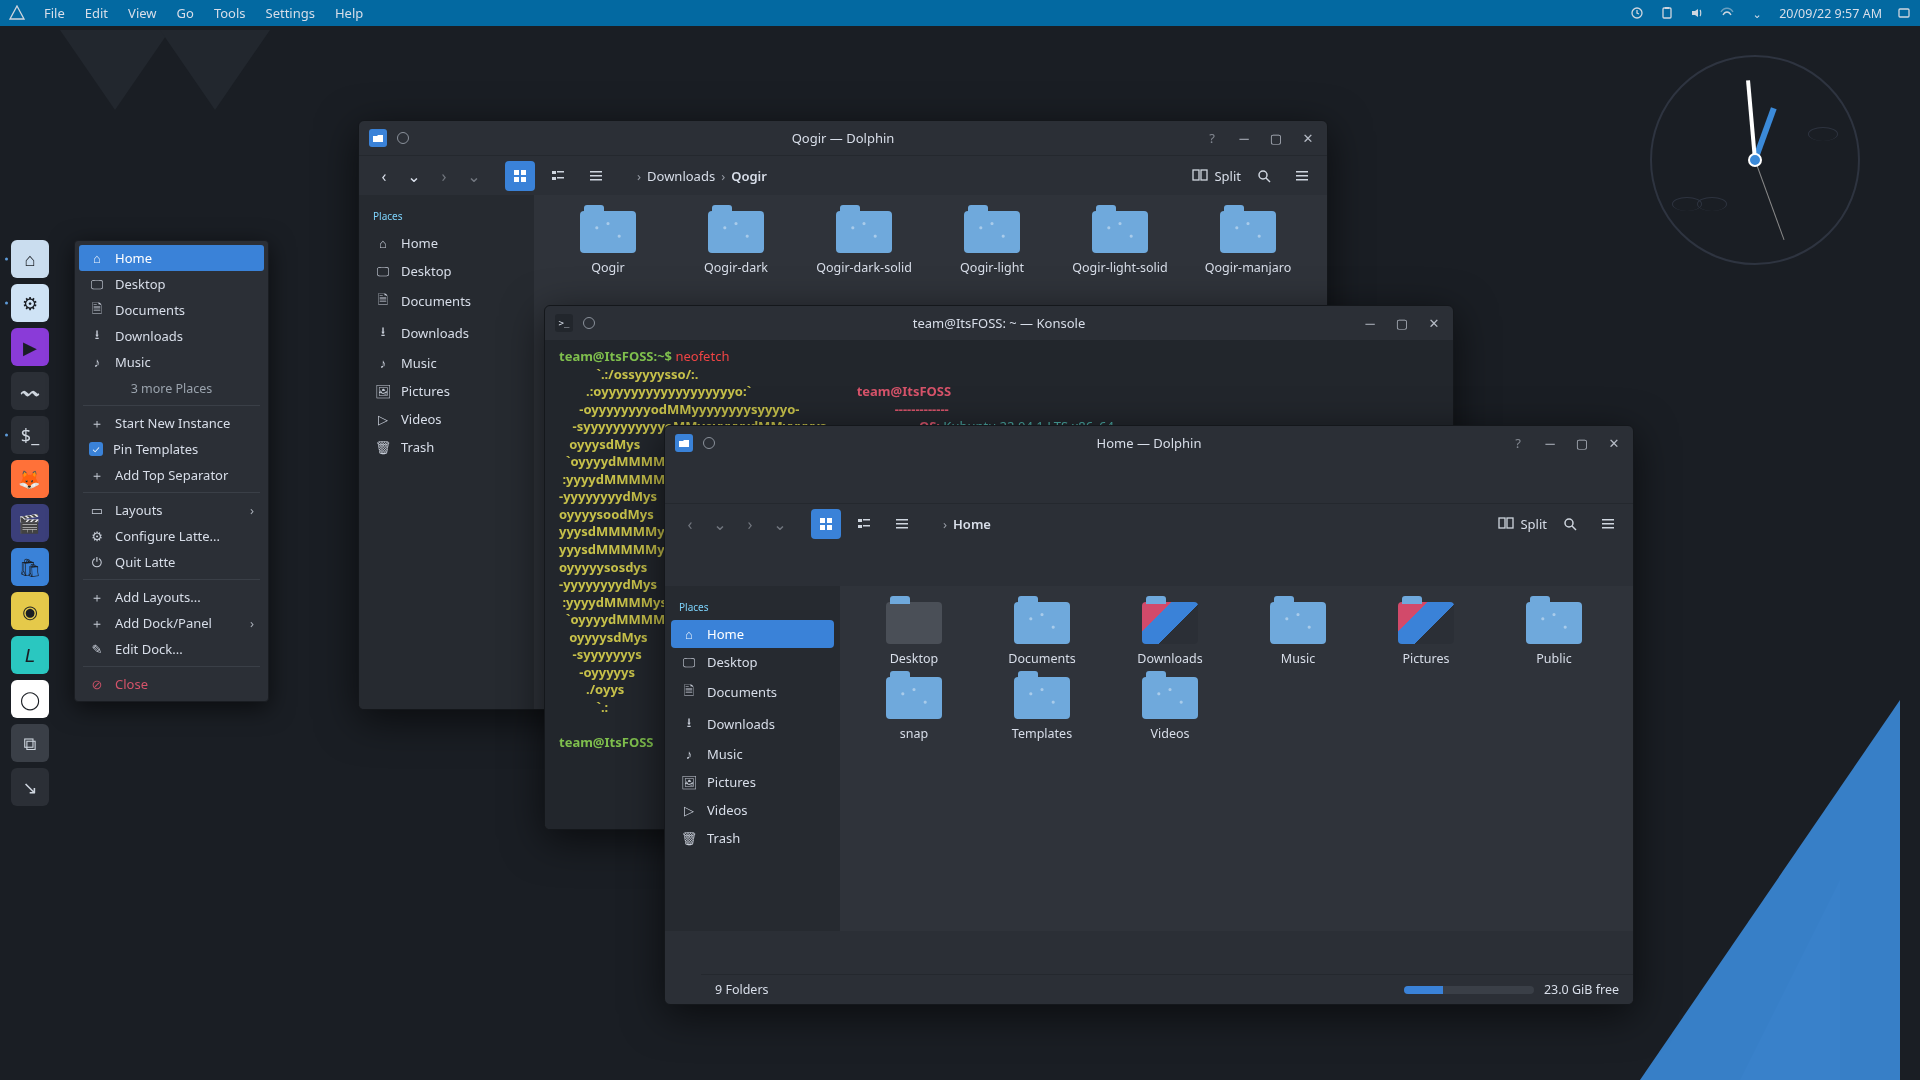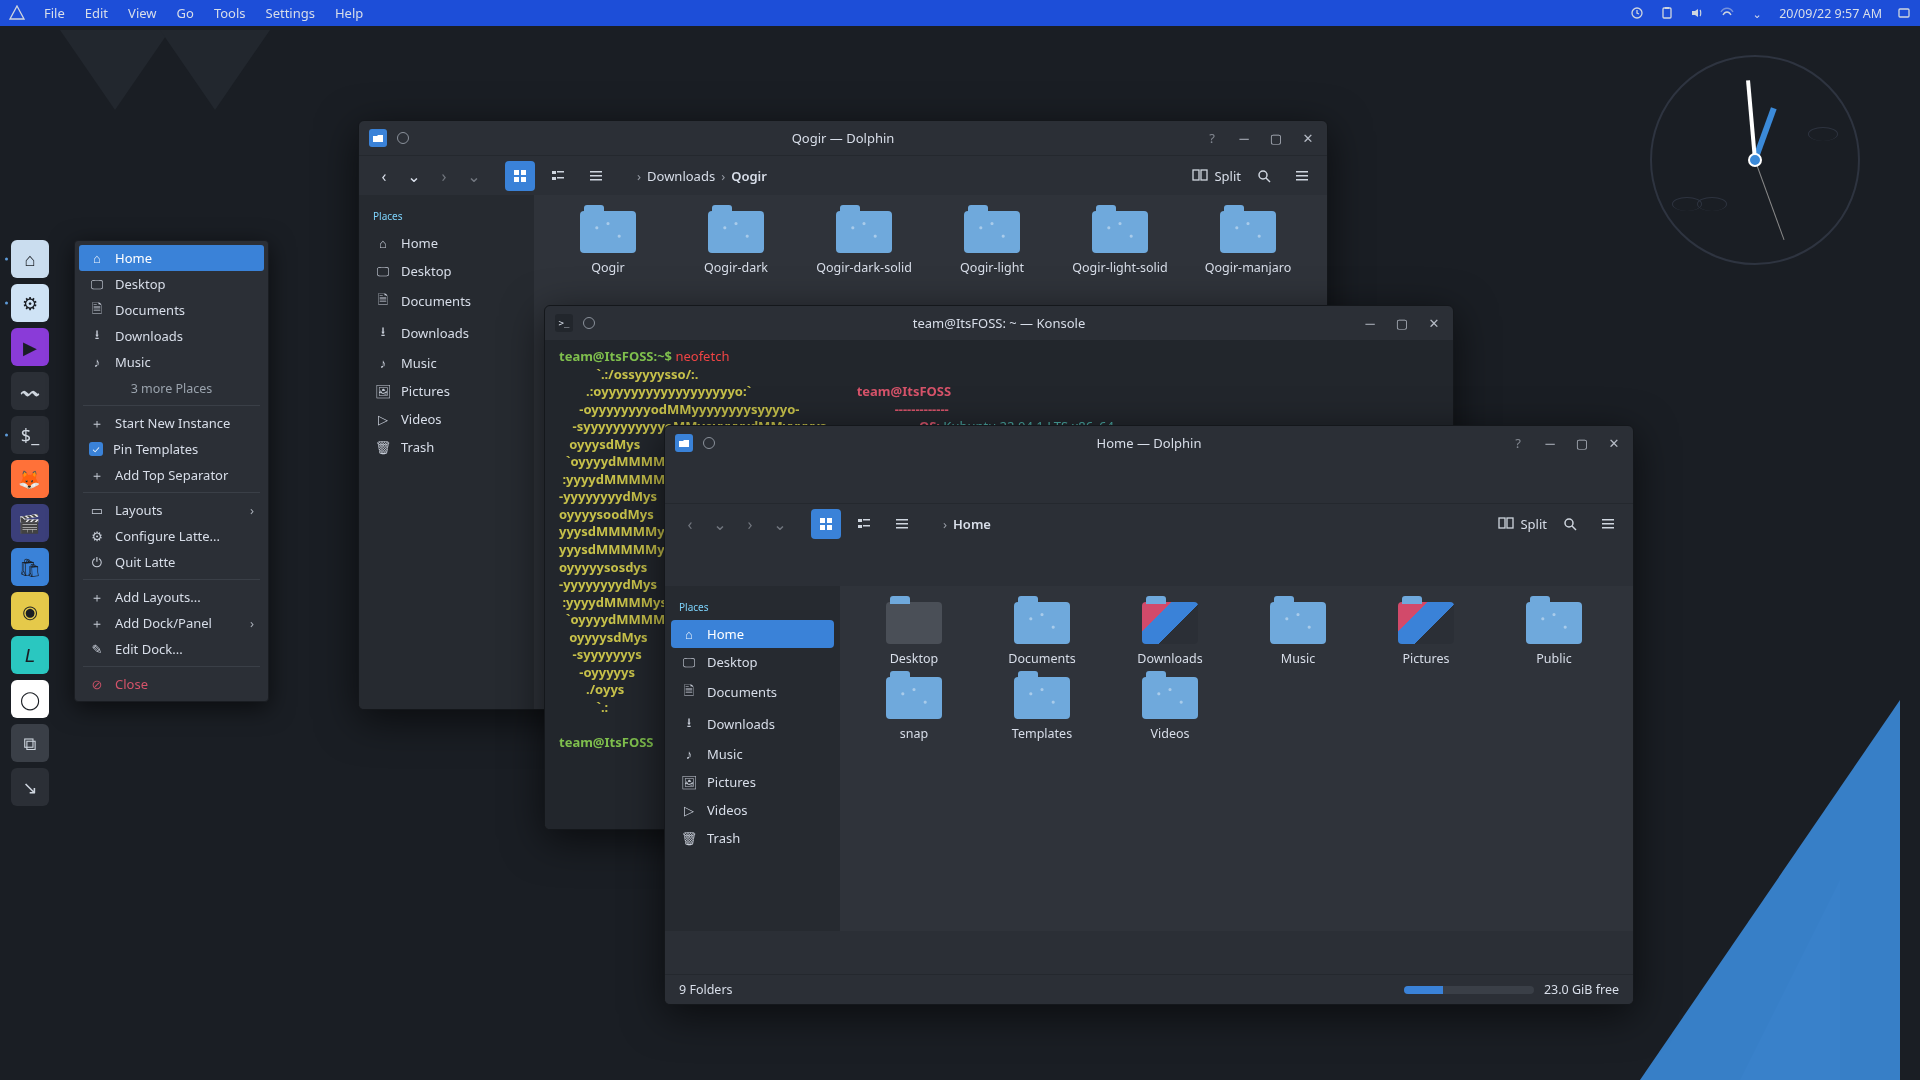--- a/index.html
+++ b/index.html
@@ -1,19 +1,19 @@
 <!DOCTYPE html>
 <html><head>
 <meta charset="utf-8">
 <style>
 * { margin:0; padding:0; box-sizing:border-box; font-family: "Noto Sans", "Ubuntu", sans-serif; }
 body { width:1920px; height:1080px; background:#1a1e24; color:#d8dee9; overflow:hidden; position:relative; }
 
 
-.panel { position:absolute; top:0; left:0; right:0; height:26px; background:#1d4ed8; display:flex; align-items:center; padding:0 8px; font-size:13px; }
+.panel { position:absolute; top:0; left:0; right:0; height:26px; background:#0369a1; display:flex; align-items:center; padding:0 8px; font-size:13px; }
 .panel-left { display:flex; align-items:center; gap:2px; }
 .panel-logo { width:18px; height:18px; display:flex; align-items:center; justify-content:center; margin-right:6px; }
 .panel-menu { padding:4px 10px; cursor:default; }
 .panel-right { margin-left:auto; display:flex; align-items:center; gap:14px; }
 .panel-icon { width:16px; height:16px; display:flex; align-items:center; justify-content:center; }
 
 
 .bg-tri-1 { position:absolute; left:60px; top:30px; width:0; height:0; border-left:55px solid transparent; border-right:55px solid transparent; border-top:80px solid #22272e; }
 .bg-tri-2 { position:absolute; left:160px; top:30px; width:0; height:0; border-left:55px solid transparent; border-right:55px solid transparent; border-top:80px solid #22272e; }
 .bg-tri-big { position:absolute; right:20px; bottom:0; width:0; height:0; border-left:260px solid transparent; border-right:0 solid transparent; border-bottom:380px solid #3b8ad9; opacity:0.9;}
@@ -69,21 +69,21 @@
 .sb-item { display:flex; align-items:center; gap:10px; padding:5px 10px; border-radius:4px; }
 .sb-item.sel { background:#3a82d8; color:#fff; }
 .content { flex:1; background:#2f333a; padding:16px 10px; display:flex; flex-wrap:wrap; align-content:flex-start; gap:10px 0; }
 .folder { width:128px; display:flex; flex-direction:column; align-items:center; gap:6px; font-size:12.5px; }
 .ficon { width:56px; height:42px; background:#6fa9dc; border-radius:4px; position:relative; }
 .ficon::before { content:""; position:absolute; top:-6px; left:4px; width:20px; height:8px; background:#6fa9dc; border-radius:3px 3px 0 0; }
 .ficon.tex::after { content:""; position:absolute; inset:0; background:radial-gradient(circle at 30% 40%, rgba(255,255,255,.4) 1px, transparent 2px), radial-gradient(circle at 70% 60%, rgba(255,255,255,.4) 1px, transparent 2px), radial-gradient(circle at 50% 30%, rgba(255,255,255,.4) 1px, transparent 2px); }
 .ficon.desk { background:#4a4f57; }
 .ficon.thumb { background:linear-gradient(135deg,#d24a6a 30%,#3a82d8 30%,#3a82d8 60%,#2b2f36 60%); }
 
-.statusbar { height:30px; display:flex; align-items:center; padding:0 14px; font-size:12.5px; border-top:1px solid #24282e; background:#2b2f36;}
+.statusbar { height:30px; display:flex; align-items:center; padding:0 14px; font-size:12.5px; border-top:1px solid #24282e; background:#2b2f36;margin-left:36px;}
 .statusbar .spacer { flex:1;}
 .pbar { width:130px; height:8px; background:#3a3f47; border-radius:4px; margin-right:10px; overflow:hidden;}
 .pbar-fill { height:100%; background:#3a82d8; width:30%; }
 
 
 .term { font-family: "DejaVu Sans Mono","Ubuntu Mono",monospace; font-size:13px; line-height:1.35; padding:8px 14px; white-space:pre; background:#22262c; flex:1; color:#d8dee9; overflow:hidden;}
 .t-g { color:#7fbf4d; font-weight:bold;}
 .t-y { color:#c7c14a; font-weight:bold;}
 .t-r { color:#d6536a; font-weight:bold;}
 .t-c { color:#4aa8a2; }

